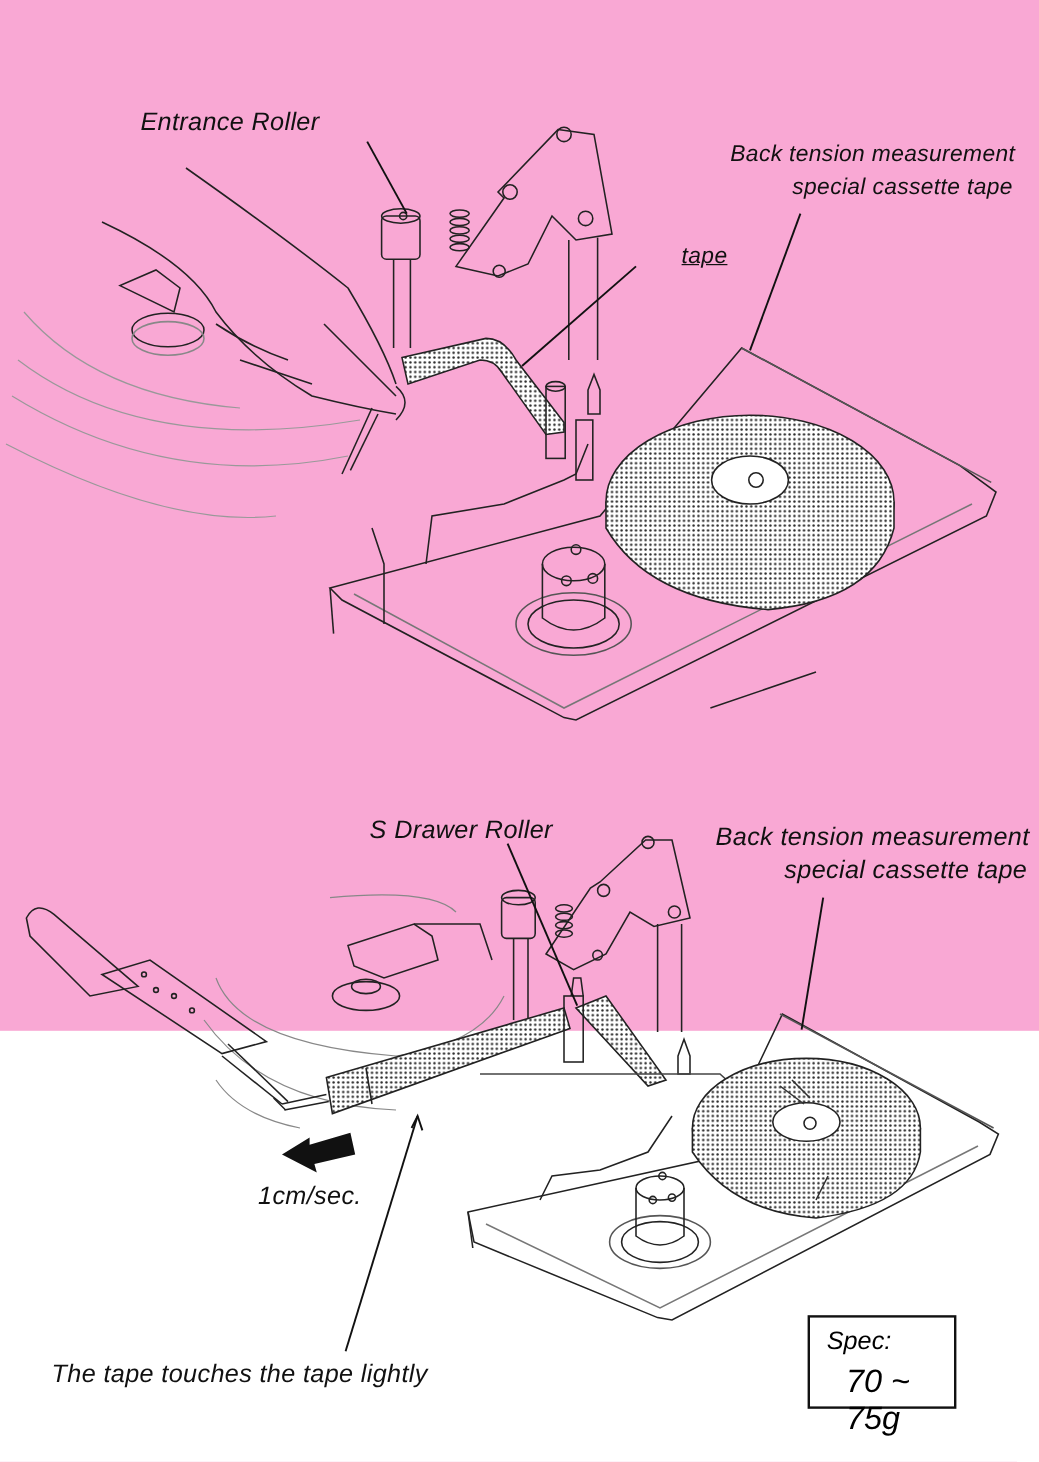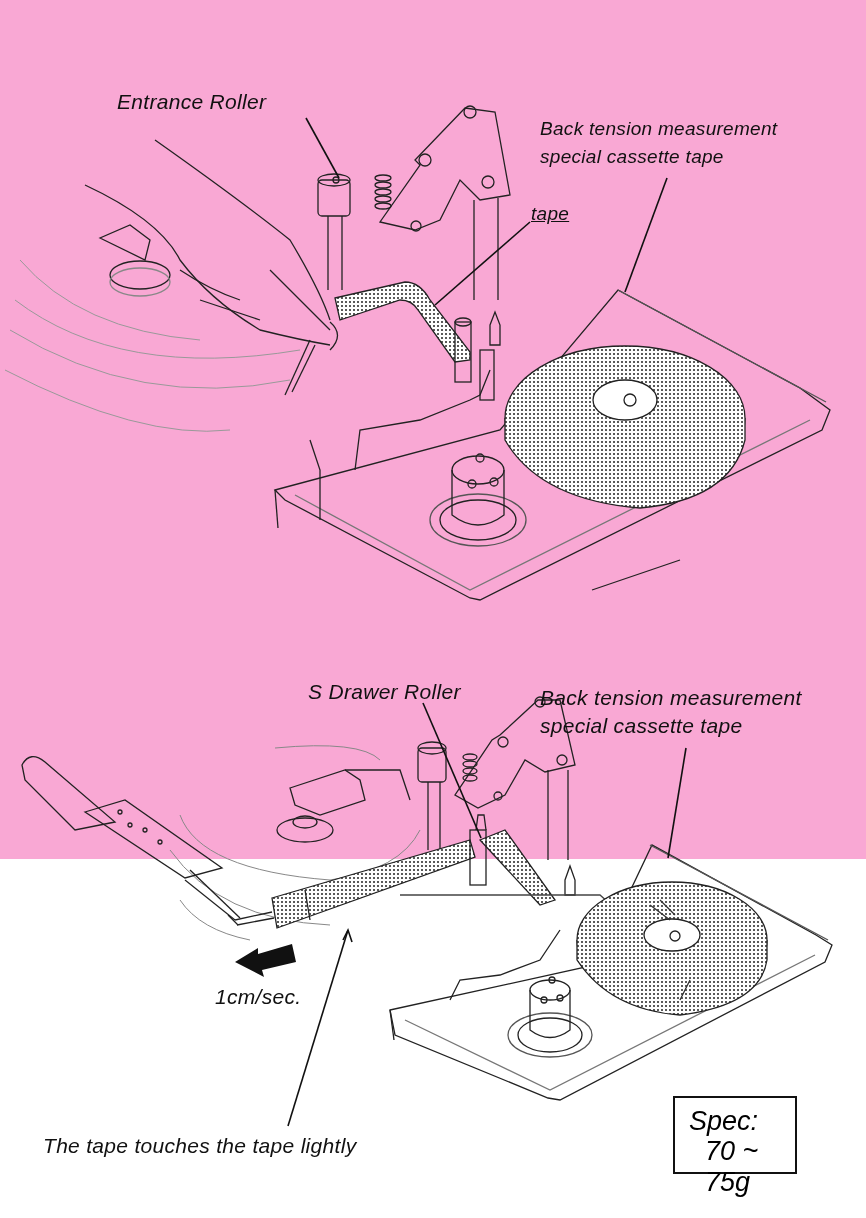--- a/index.html
+++ b/index.html
@@ -4,24 +4,24 @@
 <style>
   html, body { margin: 0; padding: 0; background: #ffffff; }
   body { width: 866px; height: 1218px; position: relative; overflow: hidden;
          font-family: "Liberation Sans", "DejaVu Sans", sans-serif; }
   .page { position: absolute; left: 0; top: 0; width: 866px; height: 859px; background: #f9a8d4; padding-left: 22px; }
   svg.art { position: absolute; left: 0; top: 0; }
   .label { position: absolute; font-style: italic; color: #111; white-space: nowrap;
            font-family: "Liberation Sans", "DejaVu Sans", sans-serif; }
   .lbl-lg { font-size: 21px; letter-spacing: 0.3px; }
   .lbl-md { font-size: 19px; letter-spacing: 0.3px; }
-  .right { }
+  .right { text-align: right; }
   .spec-box { position: absolute; left: 673px; top: 1096px; width: 124px; height: 78px;
               border: 2px solid #111; box-sizing: border-box; background: #fff; }
-  .spec-title { position: absolute; left: 14px; top: 8px; font-size: 27px; font-style: italic; }
+  .spec-title { position: absolute; left: 14px; top: 8px; font-size: 21px; font-style: italic; }
   .spec-value { position: absolute; left: 30px; top: 38px; font-size: 27px; font-style: italic; }
 </style>
 </head>
 <body>
 
 <div class="page">
 
   <svg class="art" width="866" height="1218" viewBox="0 0 866 1218">
     <defs>
       <pattern id="dots" width="4" height="4" patternUnits="userSpaceOnUse">
@@ -227,21 +227,21 @@
       <line x1="288" y1="1126" x2="348" y2="930"></line>
       <path d="M343 940 L 348 930 L 352 942"></path>
     </g>
   </svg>
 
   <div class="label lbl-lg" style="left:117px; top:90px;">Entrance Roller</div>
 
   <div class="label lbl-md right" style="left:540px; top:118px; width:306px;">Back tension measurement</div>
   <div class="label lbl-md right" style="left:540px; top:146px; width:304px;">special cassette tape</div>
 
-  <div class="label lbl-md" style="left:531px; top:203px;text-decoration:underline;">tape</div>
+  <div class="label lbl-md" style="left:568px; top:203px;text-decoration:underline;">tape</div>
 
   <div class="label lbl-lg" style="left:288px; top:680px;margin-left:20px;">S Drawer Roller</div>
 
   <div class="label lbl-lg right" style="left:540px; top:686px; width:318px;">Back tension measurement</div>
   <div class="label lbl-lg right" style="left:540px; top:714px; width:316px;">special cassette tape</div>
 
   <div class="label lbl-lg" style="left:215px; top:985px;">1cm/sec.</div>
 
   <div class="label lbl-lg" style="left:43px; top:1134px;">The tape touches the tape lightly</div>
 

